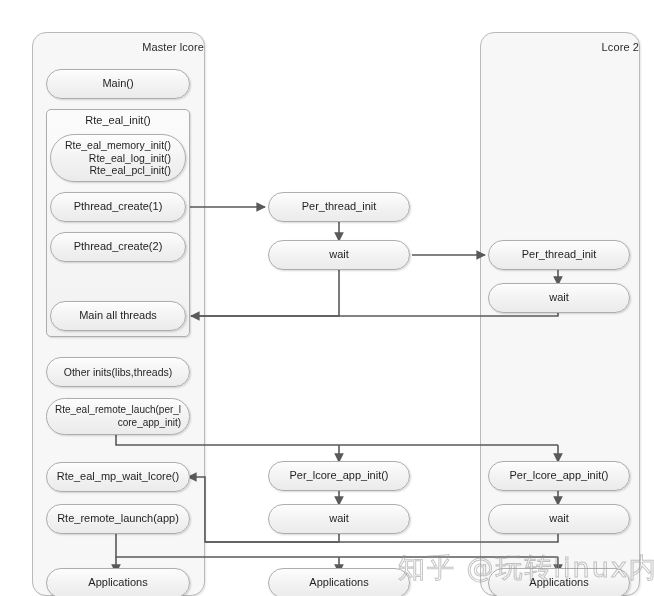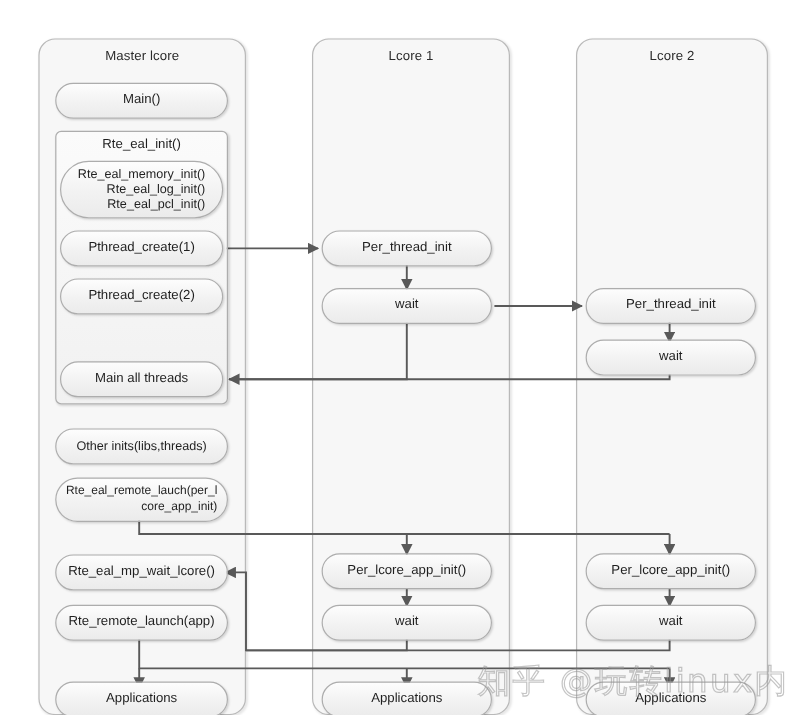--- a/index.html
+++ b/index.html
@@ -18,21 +18,21 @@
     position:absolute;
     background:#f7f7f7;
     border:1px solid #b9b9b9;
     border-radius:14px;
     box-sizing:border-box;
     box-shadow:1px 1px 2px rgba(0,0,0,.10);
   }
   .lane-title{
     position:absolute;
     left:0;right:0;
-    text-align:center;
+    text-align:right;
     font-size:11px;
     color:#2b2b2b;
     letter-spacing:.1px;
   }
 
   
   .node{
     position:absolute;
     box-sizing:border-box;
     border:1px solid #adadad;
@@ -80,23 +80,20 @@
 </style>
 </head>
 <body>
 
 <div id="canvas">
 
   <div class="lane" style="left:32px;top:32px;width:173px;height:564px;">
     <div class="lane-title" style="top:8px;">Master lcore</div>
   </div>
 
-  <div class="lane" style="left:260px;top:32px;width:165px;height:564px;">
-    <div class="lane-title" style="top:8px;">Lcore 1</div>
-  </div>
 
   <div class="lane" style="left:480px;top:32px;width:160px;height:564px;">
     <div class="lane-title" style="top:8px;">Lcore 2</div>
   </div>
 
   <svg id="wires" viewBox="0 0 654 596" xmlns="http://www.w3.org/2000/svg">
     <defs>
       <marker id="arrow" viewBox="0 0 10 10" refX="9" refY="5" markerWidth="6" markerHeight="6" orient="auto-start-reverse">
         <path d="M 0 0 L 10 5 L 0 10 z" fill="#595959"></path>
       </marker>

